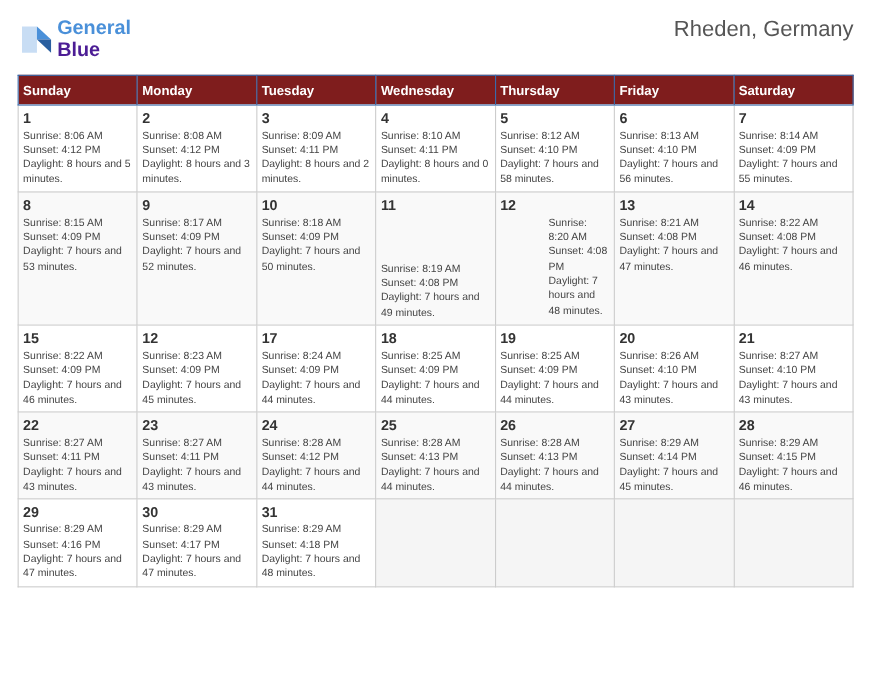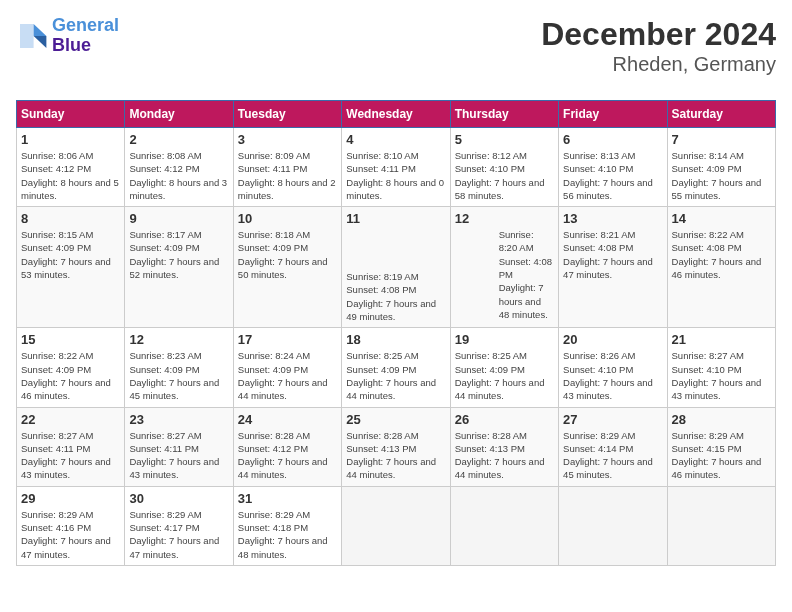--- a/index.html
+++ b/index.html
@@ -7,21 +7,21 @@
       font-family: Arial, sans-serif;
       background: #fff;
       width: 792px;
       min-height: 612px;
       padding: 16px;
     }
     .header {
       display: flex;
       justify-content: space-between;
       align-items: flex-start;
-      margin-bottom: 24px;
+      margin-bottom: 12px;
     }
     .logo {
       display: flex;
       align-items: center;
       gap: 4px;
     }
     .logo-text {
       font-size: 18px;
       font-weight: bold;
       color: #333;
@@ -45,21 +45,21 @@
     .location {
       font-size: 20px;
       color: #555;
     }
     table {
       width: 100%;
       border-collapse: collapse;
       font-size: 10px;
     }
     th {
-      background-color: #be185d;
+      background-color: #7f1d1d;
       color: #fff;
       font-size: 12px;
       font-weight: bold;
       padding: 6px 4px;
       text-align: left;
       border: 1px solid #3a6aaa;
     }
     td {
       border: 1px solid #ccc;
       vertical-align: top;
@@ -95,21 +95,20 @@
       <polygon points="22,5 38,20 22,20" fill="#4a90d9"></polygon>
       <polygon points="22,20 38,20 38,35" fill="#2a5fa0"></polygon>
       <polygon points="5,5 22,5 22,35 5,35" fill="#4a90d9" opacity="0.3"></polygon>
     </svg>
     <div class="logo-text">
       <div><span>General</span></div>
       <div><span style="color:#4c1d95">Blue</span></div>
     </div>
   </div>
   <div class="title-block">
-    <div class="month-title">December 2024</div>
     <div class="location">Rheden, Germany</div>
   </div>
 </div>
 
 <table>
   <thead>
     <tr>
     <th>Sunday</th>
         <th>Monday</th>
         <th>Tuesday</th>

